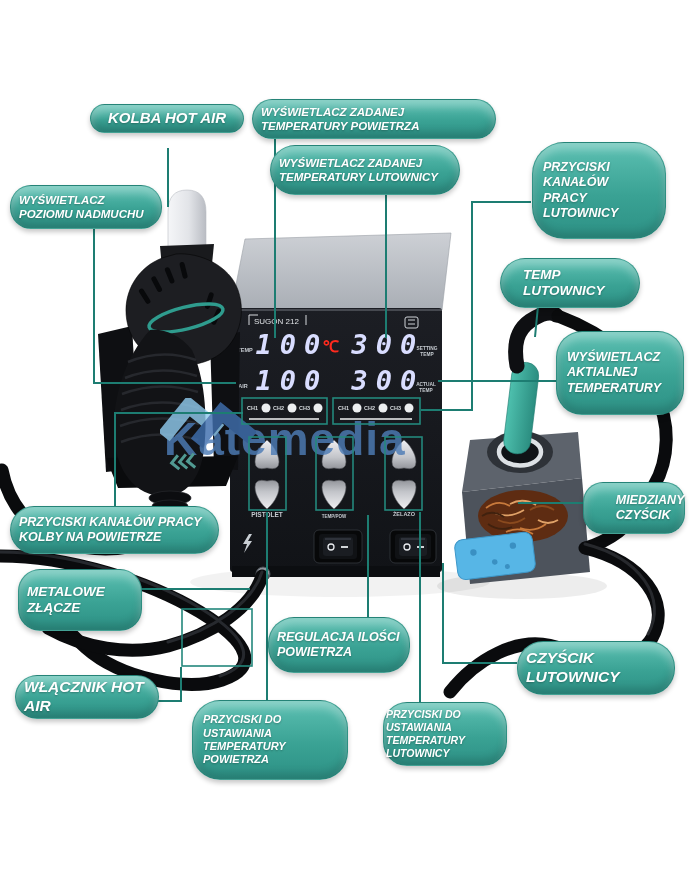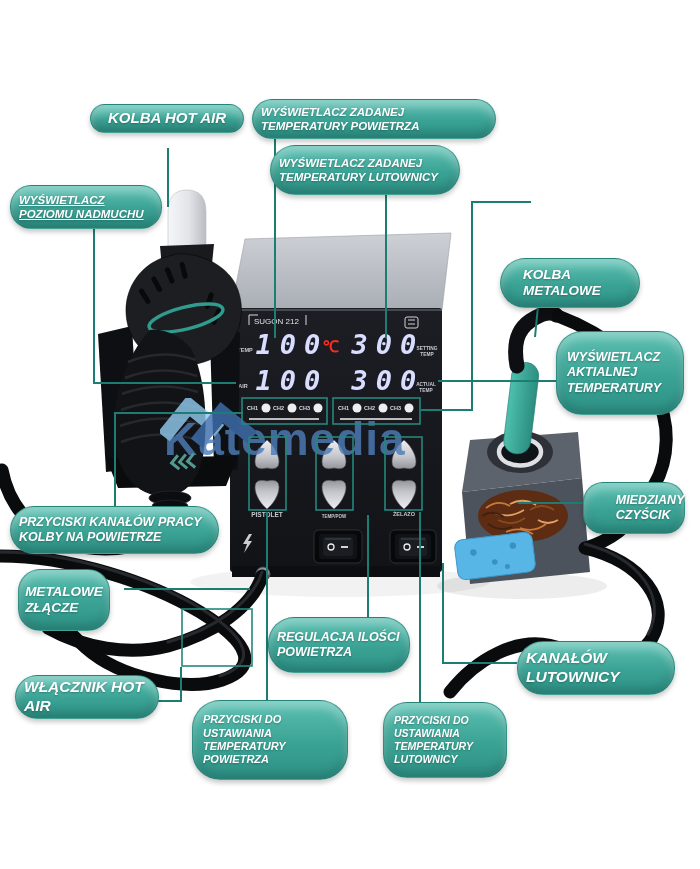--- a/index.html
+++ b/index.html
@@ -10,33 +10,33 @@
   .lines{z-index:3;pointer-events:none;}
   .watermark{position:absolute;left:160px;top:398px;width:380px;height:82px;z-index:2;display:flex;align-items:center;opacity:.82;}
   .watermark .wm-text{font-size:46px;font-weight:bold;color:#4d7cb6;letter-spacing:1px;margin-left:4px;}
   .callout{position:absolute;z-index:4;display:flex;align-items:center;justify-content:center;text-align:left;
     color:#ffffff;font-weight:bold;font-style:italic;line-height:1.22;
     background:linear-gradient(180deg,#5cc0b2 0%,#3aa294 55%,#2d9185 100%);
     border:1px solid rgba(23,105,95,.35);
     box-shadow:inset 0 7px 9px rgba(255,255,255,.30), inset 0 -6px 8px rgba(0,0,0,.14), 0 3px 5px rgba(0,0,0,.22);
     text-shadow:0 1px 2px rgba(0,0,0,.28);box-sizing:border-box;padding:4px 8px;}
   .c1{left:90px;top:104px;width:154px;height:29px;font-size:15px;border-radius:23px;}
-  .c2{left:10px;top:185px;width:152px;height:44px;font-size:11.5px;border-radius:21px;text-decoration:underline;}
+  .c2{left:10px;top:185px;width:152px;height:44px;font-size:11.5px;border-radius:21px;}
   .c3{left:252px;top:99px;width:244px;height:40px;font-size:11.5px;border-radius:20px;}
   .c4{left:270px;top:145px;width:190px;height:50px;font-size:11.5px;border-radius:25px;}
   .c5{left:532px;top:142px;width:134px;height:97px;font-size:12.5px;border-radius:32px;padding:6px 10px;}
   .c6{left:500px;top:258px;width:140px;height:50px;font-size:13.5px;border-radius:25px;padding:4px 22px;}
   .c7{left:556px;top:331px;width:128px;height:84px;font-size:12.5px;border-radius:26px;padding:6px 10px;}
   .c8{left:10px;top:506px;width:209px;height:48px;font-size:12.5px;border-radius:24px;}
-  .c9{left:18px;top:569px;width:92px;height:62px;font-size:13.5px;border-radius:22px;}
+  .c9{left:18px;top:569px;width:124px;height:62px;font-size:13.5px;border-radius:22px;}
   .c10{left:583px;top:482px;width:102px;height:52px;font-size:12.5px;border-radius:20px;padding-left:40px;}
   .c11{left:15px;top:675px;width:144px;height:44px;font-size:15.5px;border-radius:26px;}
   .c12{left:268px;top:617px;width:142px;height:56px;font-size:12.5px;border-radius:26px;}
   .c13{left:192px;top:700px;width:156px;height:80px;font-size:11px;border-radius:28px;padding:2px 10px;}
-  .c14{left:383px;top:702px;width:124px;height:76px;font-size:10.5px;border-radius:24px;padding:4px 10px;}
+  .c14{left:383px;top:702px;width:124px;height:64px;font-size:10.5px;border-radius:24px;padding:4px 2px;}
   .c15{left:517px;top:641px;width:158px;height:54px;font-size:15.5px;border-radius:26px;}
   .seg{font-family:"DejaVu Sans Mono",monospace;font-weight:bold;font-style:italic;fill:#d9ddff;}
   .panel-lab{fill:#c6cbd1;font-family:"Liberation Sans",sans-serif;font-weight:bold;}
   .ch-lab{fill:#d8dce0;font-family:"Liberation Sans",sans-serif;font-weight:bold;}
 </style>
 </head>
 <body>
 
 <div class="stage">
 
@@ -285,23 +285,24 @@
       <rect x="316" y="437" width="37" height="73"></rect>
       <rect x="385" y="437" width="37" height="73"></rect>
       <rect x="182" y="609" width="70" height="57"></rect>
     </g>
   </svg>
 
   <div class="callout c1">KOLBA HOT AIR</div>
   <div class="callout c2">WYŚWIETLACZ POZIOMU NADMUCHU</div>
   <div class="callout c3">WYŚWIETLACZ ZADANEJ TEMPERATURY POWIETRZA</div>
   <div class="callout c4">WYŚWIETLACZ ZADANEJ TEMPERATURY LUTOWNICY</div>
-  <div class="callout c6">KOLBA METALOWE</div>
+  <div class="callout c5">PRZYCISKI KANAŁÓW PRACY LUTOWNICY</div>
+  <div class="callout c6">TEMP LUTOWNICY</div>
   <div class="callout c8">PRZYCISKI KANAŁÓW PRACY KOLBY NA POWIETRZE</div>
   <div class="callout c7">WYŚWIETLACZ AKTIALNEJ TEMPERATURY</div>
   <div class="callout c9">METALOWE ZŁĄCZE</div>
   <div class="callout c10">MIEDZIANY CZYŚCIK</div>
   <div class="callout c11">WŁĄCZNIK HOT AIR</div>
   <div class="callout c12">REGULACJA ILOŚCI POWIETRZA</div>
   <div class="callout c13">PRZYCISKI DO USTAWIANIA TEMPERATURY POWIETRZA</div>
   <div class="callout c14">PRZYCISKI DO USTAWIANIA TEMPERATURY LUTOWNICY</div>
-  <div class="callout c15">KANAŁÓW LUTOWNICY</div>
+  <div class="callout c15">CZYŚCIK LUTOWNICY</div>
 </div>
 
 </body></html>

